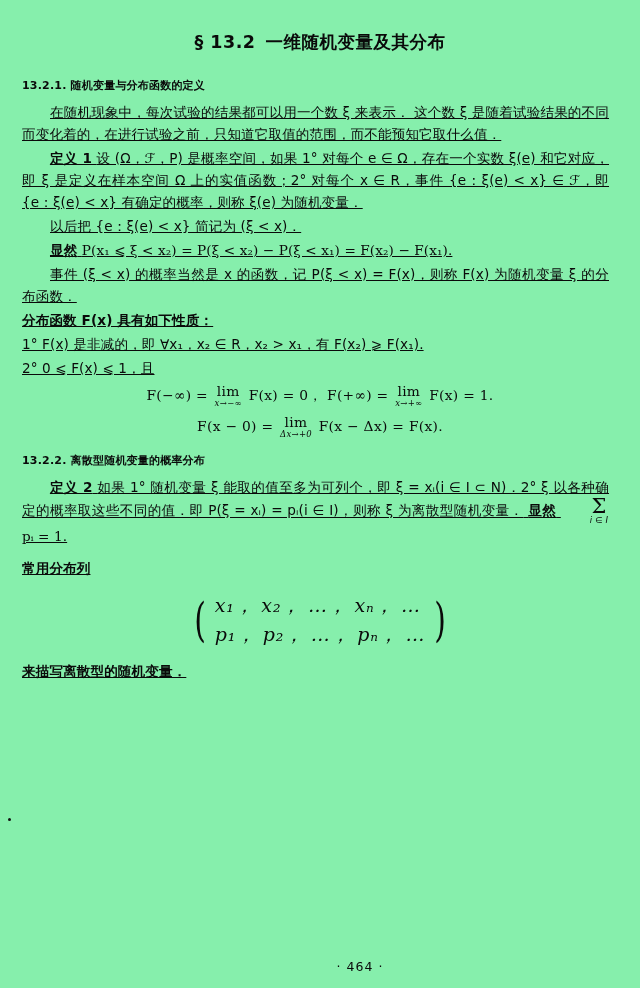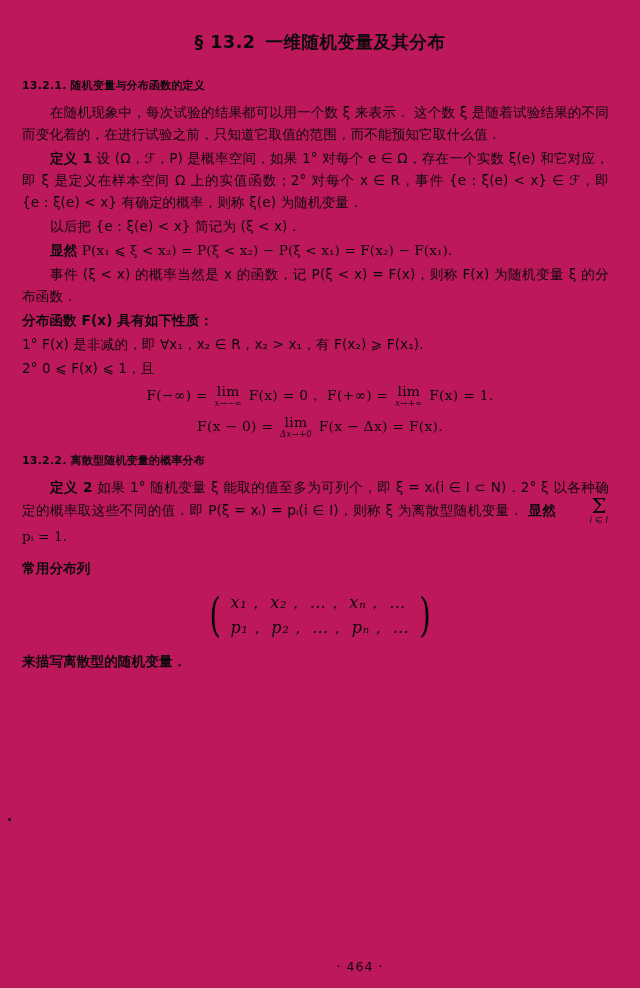--- a/index.html
+++ b/index.html
@@ -16,21 +16,21 @@
     overflow: hidden;
   }
   .page {
     position: absolute;
     left: 0; top: 0;
     width: 640px;
     height: 988px;
     padding: 0;
     box-sizing: border-box;
     
-    background: #be185d;
+    background: #86efac;
   }
   .inner {
     position: absolute;
     left: 22px;
     top: 18px;
     width: 596px;
   }
   .section-title {
     text-align: center;
     font-weight: bold;
@@ -49,20 +49,21 @@
     margin: 14px 0 8px 0;
     letter-spacing: 0.2px;
   }
   p.body {
     font-size: 13.6px;
     line-height: 1.62;
     margin: 0 9px 2px 0;
     text-align: justify;
     text-justify: inter-character;
     letter-spacing: 0.1px;
+    text-decoration: underline;
   }
   p.indent {
     text-indent: 28px;
   }
   .b {
     font-weight: bold;
   }
   .mathup {
     font-family: "DejaVu Serif", "Liberation Serif", serif;
     font-style: normal;
@@ -118,21 +119,21 @@
   .paren {
     font-size: 46px;
     line-height: 0.8;
     font-family: "DejaVu Serif", "Liberation Serif", serif;
     transform: scaleX(0.65);
     display: inline-block;
   }
   .matrix-rows {
     padding: 0 6px;
     font-family: "DejaVu Serif", "Liberation Serif", serif;
-    font-size: 16px;
+    font-size: 19px;
     font-style: italic;
     letter-spacing: 0.8px;
   }
   .matrix-rows div {
     line-height: 1.55;
     white-space: nowrap;
   }
   .pagenum {
     position: absolute;
     bottom: 14px;

